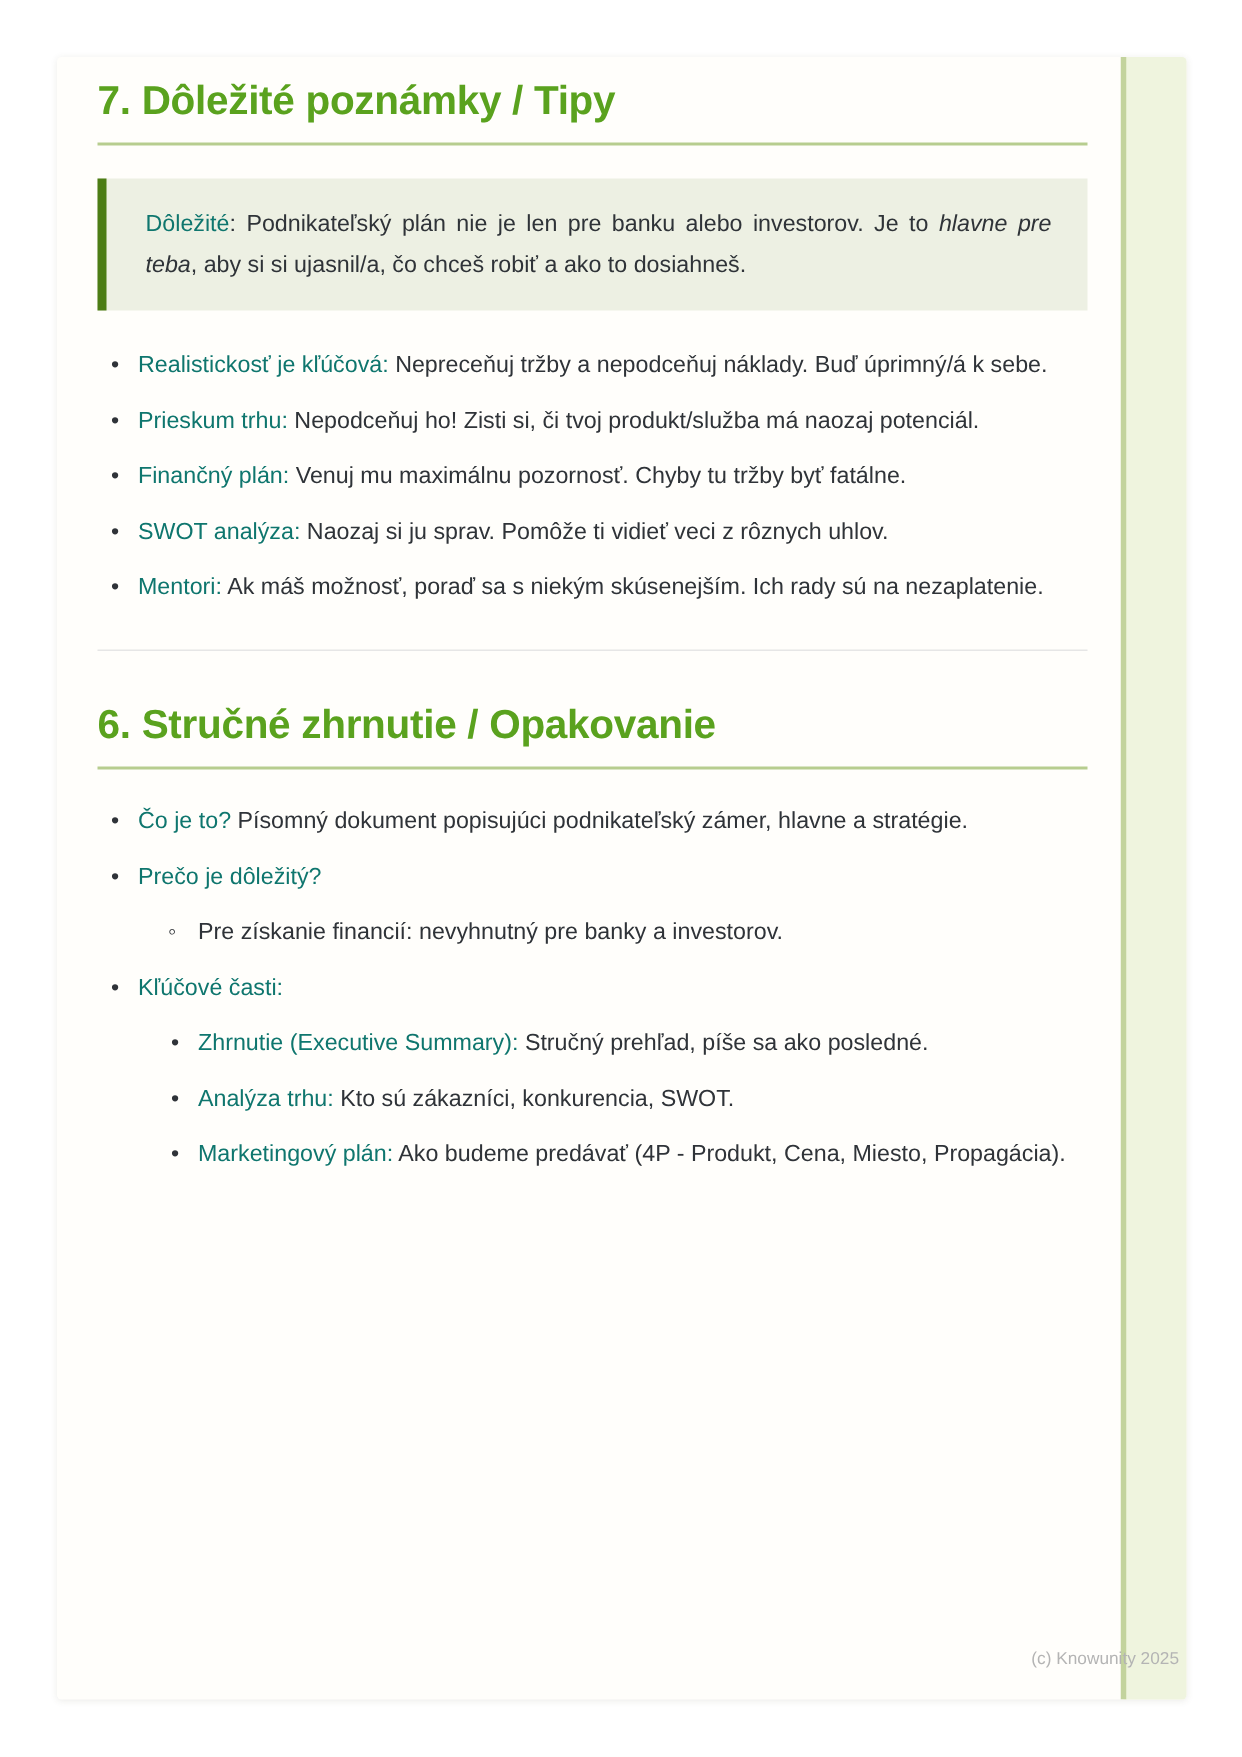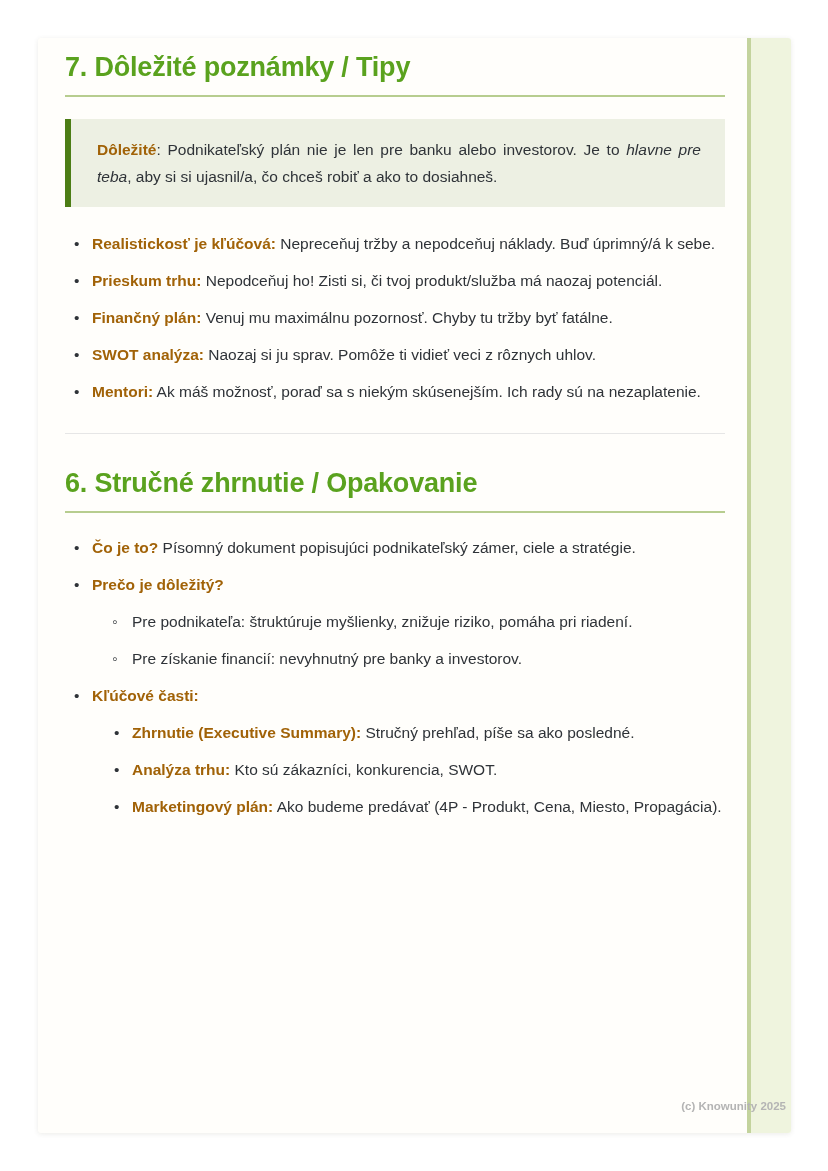--- a/index.html
+++ b/index.html
@@ -87,37 +87,36 @@
     position: absolute;
     left: 7px; top: 0;
     color: #2f3338;
   }
   ul.sub-list.disc > li::before {
     content: "\2022";
     position: absolute;
     left: 9px; top: 0;
     color: #2f3338;
   }
-  strong { font-weight: 700; color: #a16207; }
+  strong { font-weight: 400; color: #0f766e; }
   em { font-style: italic; }
   .section-divider {
     border: none;
     border-top: 1px solid #e6e6e6;
     margin: 28px 0 0 0;
   }
   .section-6 h1.section-title { margin-top: 34px; }
   .copyright {
     position: absolute;
     right: 5px;
     top: 1062px;
     font-size: 11.5px;
     color: #b4b4b4;
     z-index: 2;
     white-space: nowrap;
-    font-weight: bold;
   }
 </style>
 </head>
 <body>
 
 <div class="page-card">
 
   <div class="scroll-strip"></div>
 
   <div class="content">
@@ -139,26 +138,25 @@
       </ul>
     </div>
 
     <hr class="section-divider">
 
     <div class="section-6">
       <h1 class="section-title">6. Stručné zhrnutie / Opakovanie</h1>
       <hr class="title-rule">
 
       <ul class="top-list">
-        <li><strong>Čo je to?</strong><span> Písomný dokument popisujúci podnikateľský zámer, ciele a stratégie.</span></li>
+        <li><strong>Čo je to?</strong><span> Písomný dokument popisujúci podnikateľský zámer, hlavne a stratégie.</span></li>
 
         <li>
           <strong>Prečo je dôležitý?</strong>
           <ul class="sub-list circle">
-            <li>Pre podnikateľa: štruktúruje myšlienky, znižuje riziko, pomáha pri riadení.</li>
             <li>Pre získanie financií: nevyhnutný pre banky a investorov.</li>
           </ul>
         </li>
 
         <li>
           <strong>Kľúčové časti:</strong>
           <ul class="sub-list disc">
             <li><strong>Zhrnutie (Executive Summary):</strong><span> Stručný prehľad, píše sa ako posledné.</span></li>
             <li><strong>Analýza trhu:</strong><span> Kto sú zákazníci, konkurencia, SWOT.</span></li>
             <li><strong>Marketingový plán:</strong><span> Ako budeme predávať (4P - Produkt, Cena, Miesto, Propagácia).</span></li>

